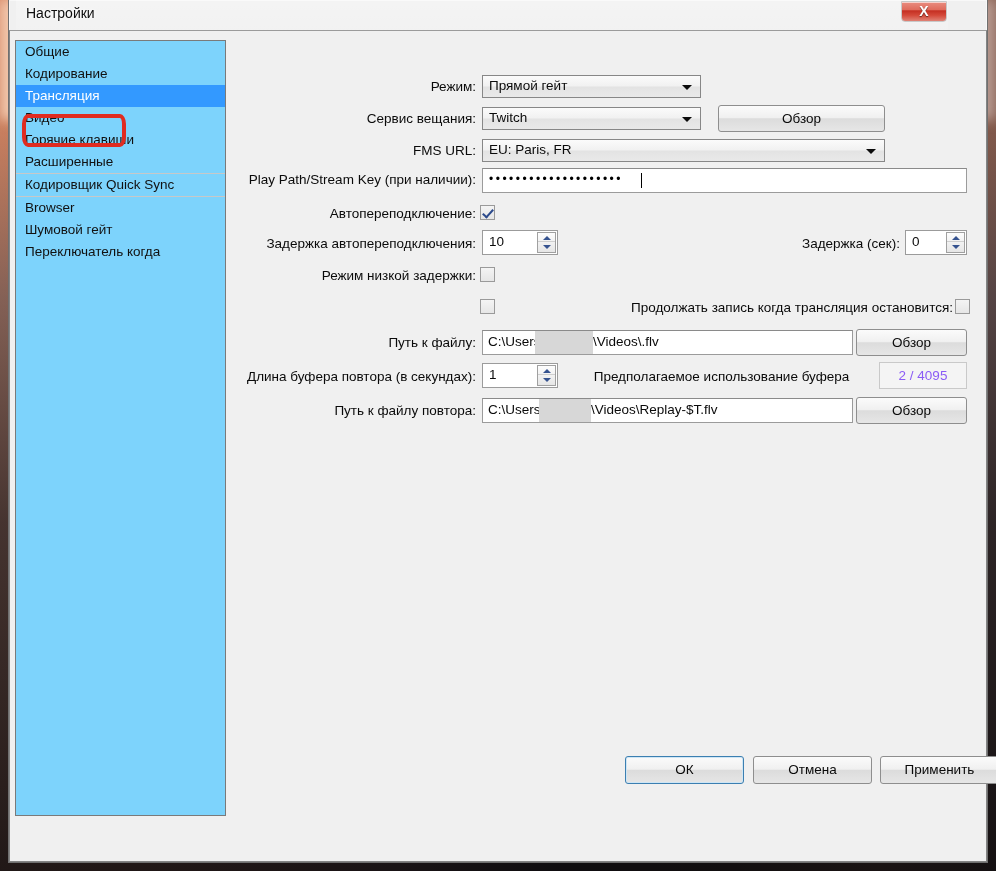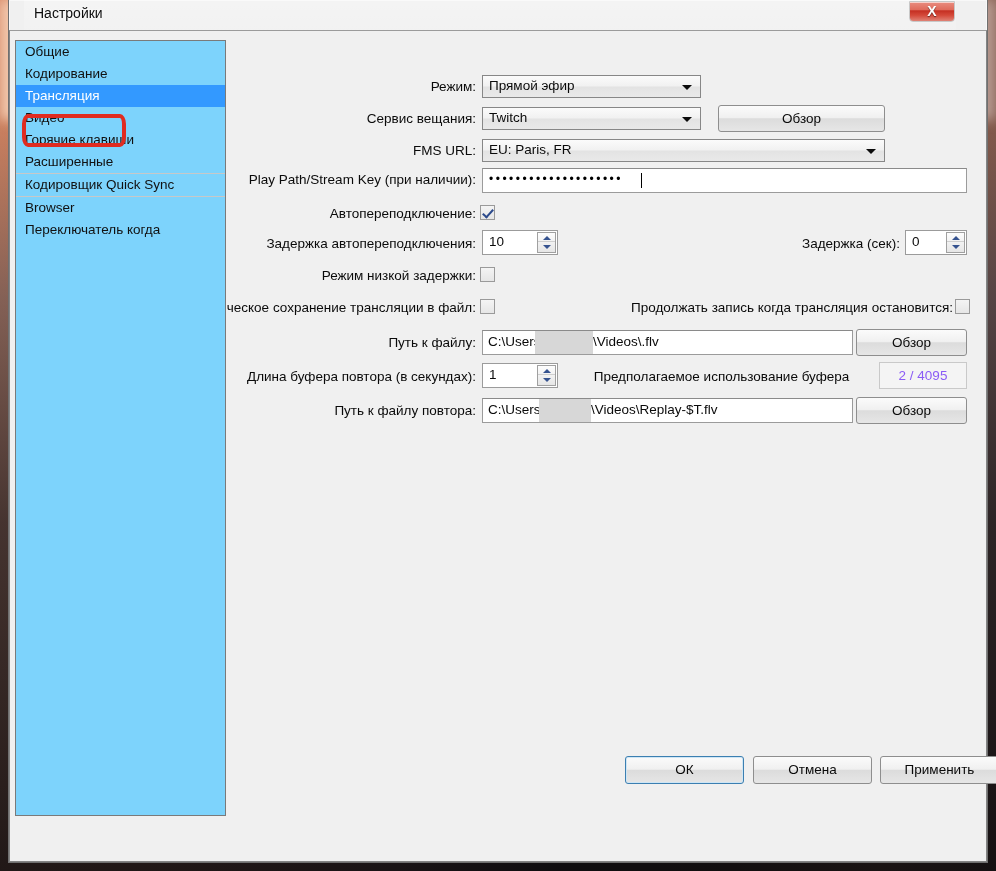--- a/index.html
+++ b/index.html
@@ -34,21 +34,21 @@
     box-sizing: border-box;
     border: 1px solid #6f6f6f;
     border-top: none;
     background: #f0f0f0;
     box-shadow: 0 0 0 1px rgba(255,255,255,0.55) inset;
   }
 
   
   #titlebar {
     position: absolute;
-    left: 24px; top: 0;
+    left: 16px; top: 0;
     width: 932px; height: 30px;
     box-sizing: border-box;
     background: linear-gradient(180deg, rgba(255,255,255,0.30), rgba(255,255,255,0.10));
     overflow: visible;
   }
   #title-text {
     position: absolute;
     left: 10px; top: 5px;
     font-size: 14px;
     color: #0d0d0d;
@@ -296,29 +296,30 @@
     <div class="nav-item">Общие</div>
     <div class="nav-item">Кодирование</div>
     <div class="nav-item selected">Трансляция</div>
     <div class="nav-item">Видео</div>
     <div class="nav-item">Горячие клавиши</div>
     <div class="nav-item">Расширенные</div>
     <div class="nav-sep"></div>
     <div class="nav-item">Кодировщик Quick Sync</div>
     <div class="nav-sep"></div>
     <div class="nav-item">Browser</div>
+    <div class="nav-item">Шумовой гейт</div>
     <div class="nav-item">Переключатель когда</div>
   </div>
   <div id="annot-oval"></div>
 
   <div id="form">
 
     <div class="lbl" style="left:300px; top:48px; width:166px;">Режим:</div>
     <div class="combo" style="left:472px; top:44px; width:219px;">
-      <span class="val">Прямой эфир</span>
+      <span class="val">Прямой гейт</span>
       <span class="arrow"></span>
     </div>
 
     <div class="lbl" style="left:300px; top:80px; width:166px;">Сервис вещания:</div>
     <div class="combo" style="left:472px; top:76px; width:219px;">
       <span class="val">Twitch</span>
       <span class="arrow"></span>
     </div>
     <div class="btn" style="left:708px; top:74px; width:167px; height:27px;">
       <span>Обзор</span>
@@ -353,21 +354,20 @@
       <span class="val">0</span>
       <span class="btns">
         <span class="up"></span>
         <span class="dn"></span>
       </span>
     </div>
 
     <div class="lbl" style="left:230px; top:237px; width:236px;">Режим низкой задержки:</div>
     <div class="cbx" style="left:470px; top:236px;"></div>
 
-    <div class="lbl clip" style="left:160px; top:269px; width:306px;">ческое сохранение трансляции в файл:</div>
     <div class="cbx" style="left:470px; top:268px;"></div>
 
     <div class="lbl" style="left:560px; top:269px; width:383px;">Продолжать запись когда трансляция остановится:</div>
     <div class="cbx" style="left:945px; top:268px;"></div>
 
     <div class="lbl" style="left:230px; top:304px; width:236px;">Путь к файлу:</div>
     <div class="tinput" style="left:472px; top:299px; width:371px;">
       <span class="val">C:\Users</span>
       <span class="redact" style="left:52px; width:58px;"></span>
       <span class="val" style="left:110px;">\Videos\.flv</span>

